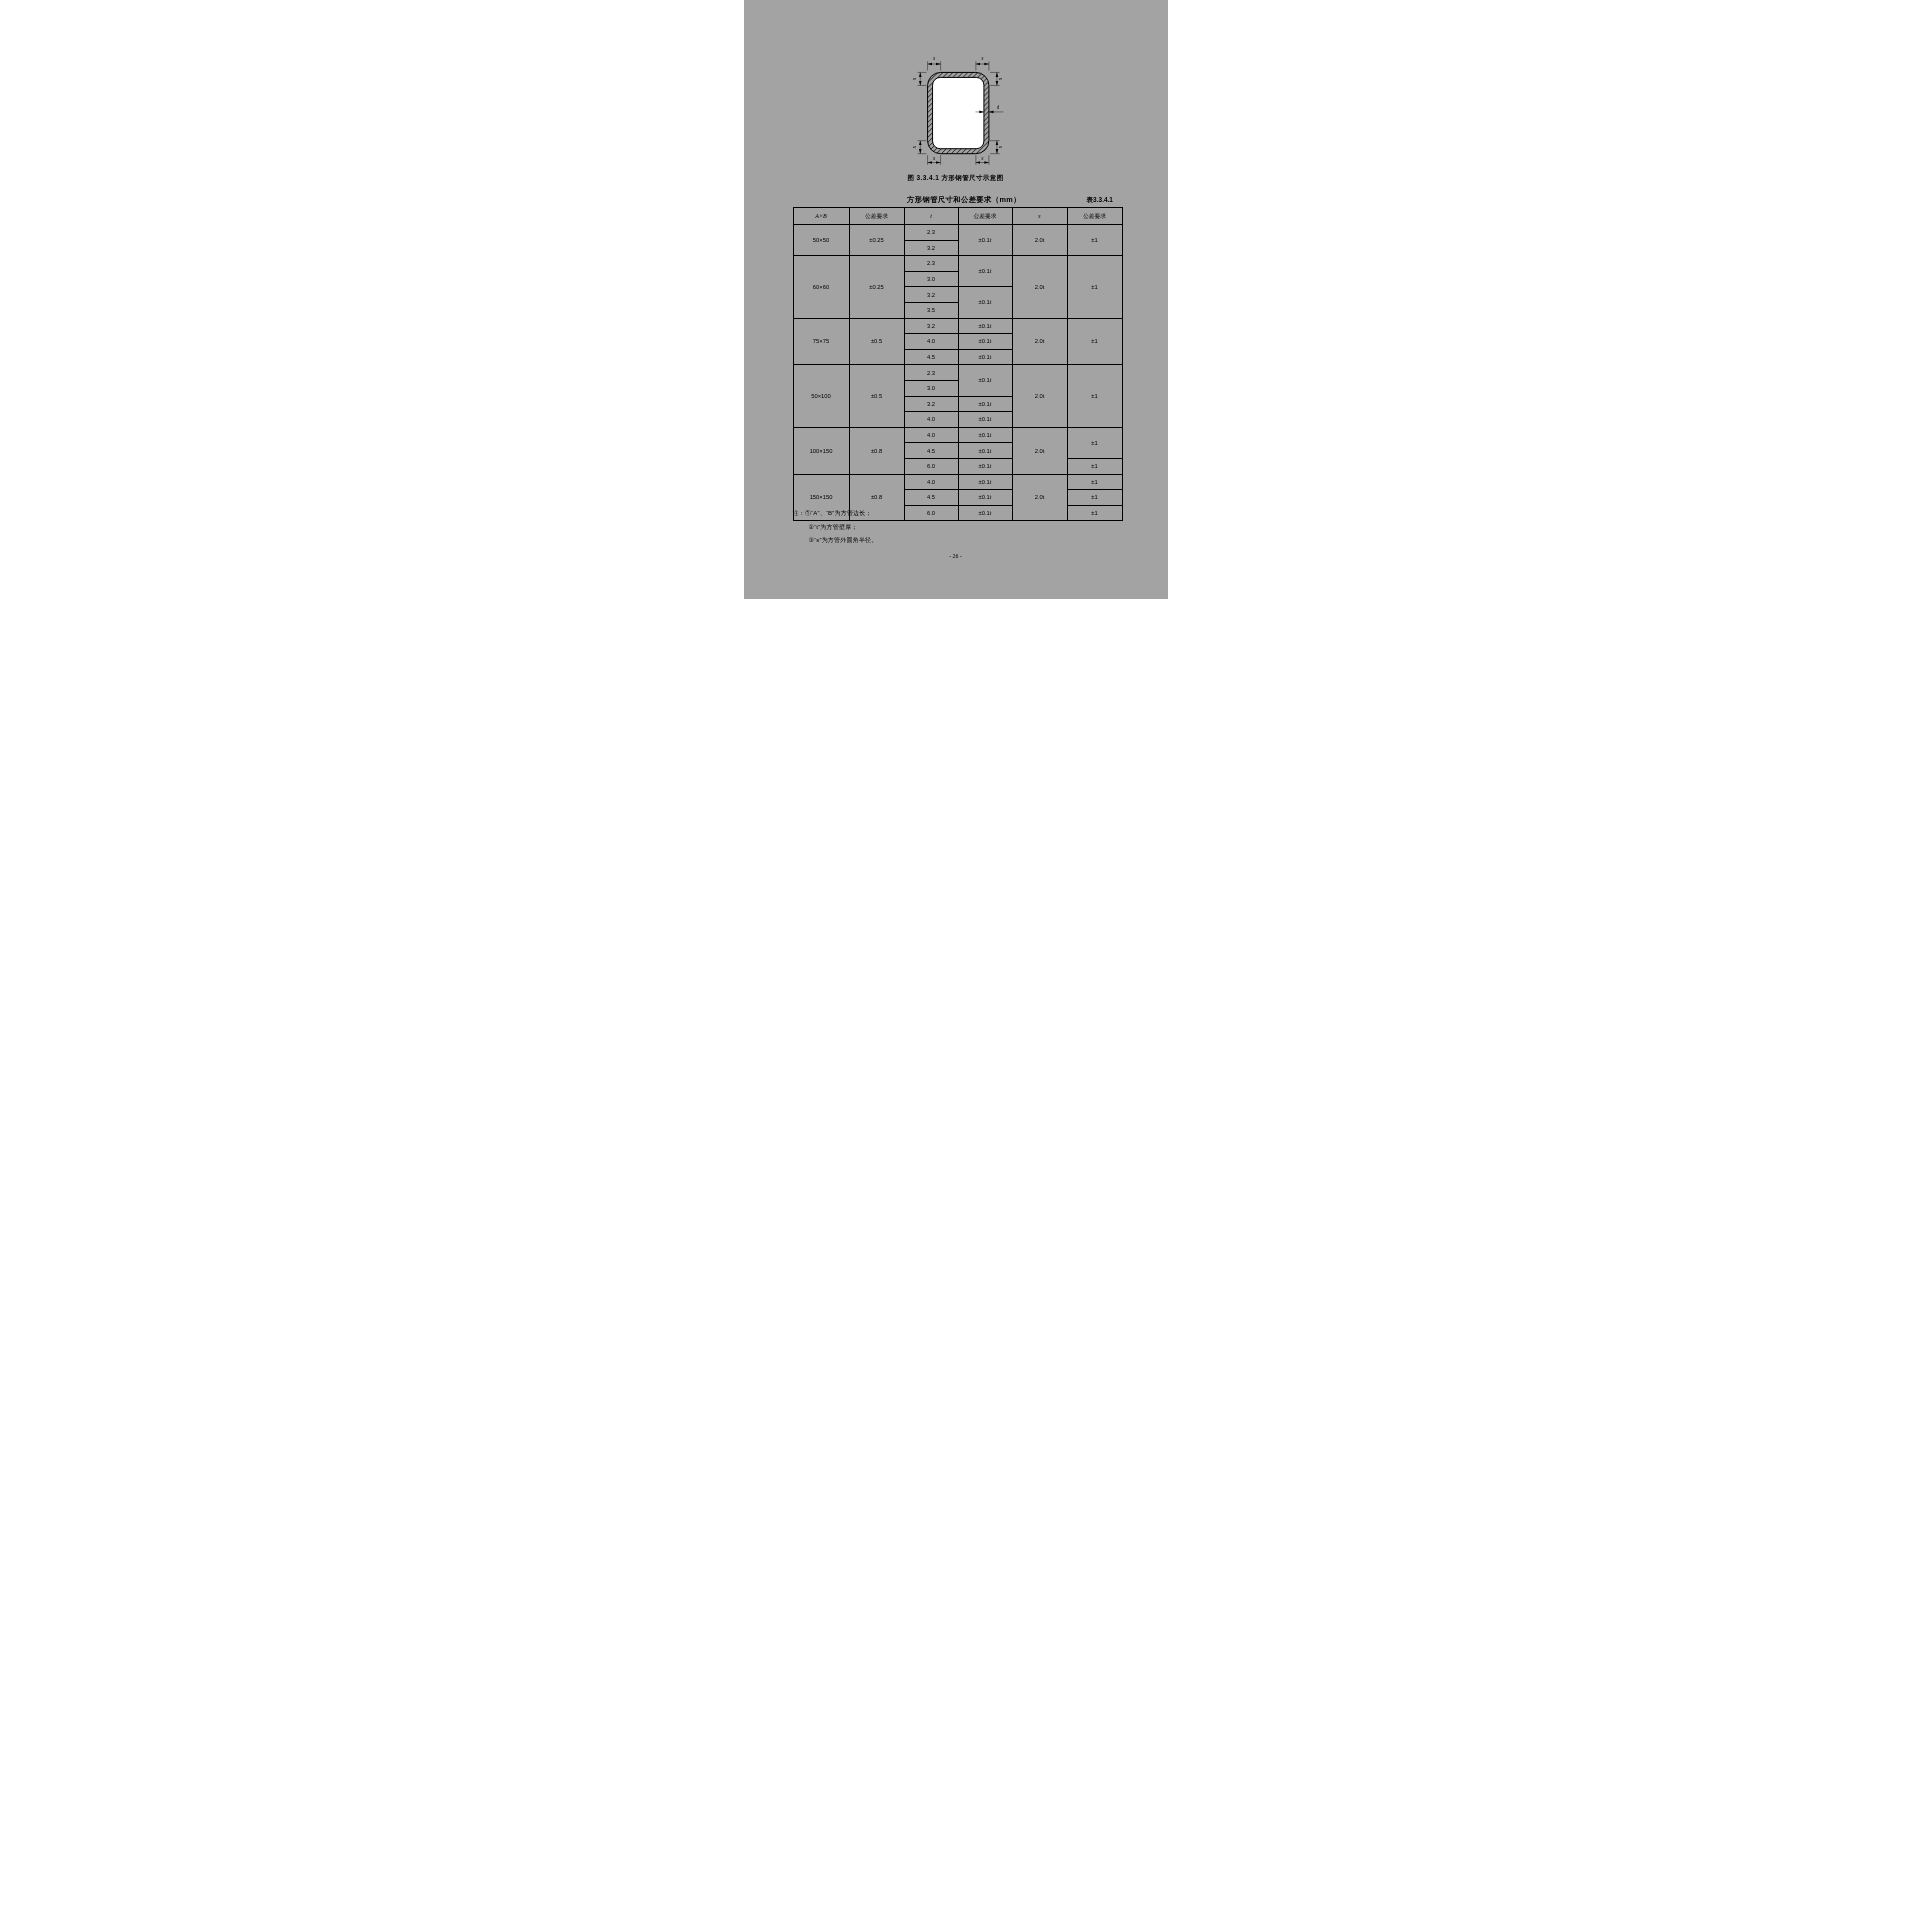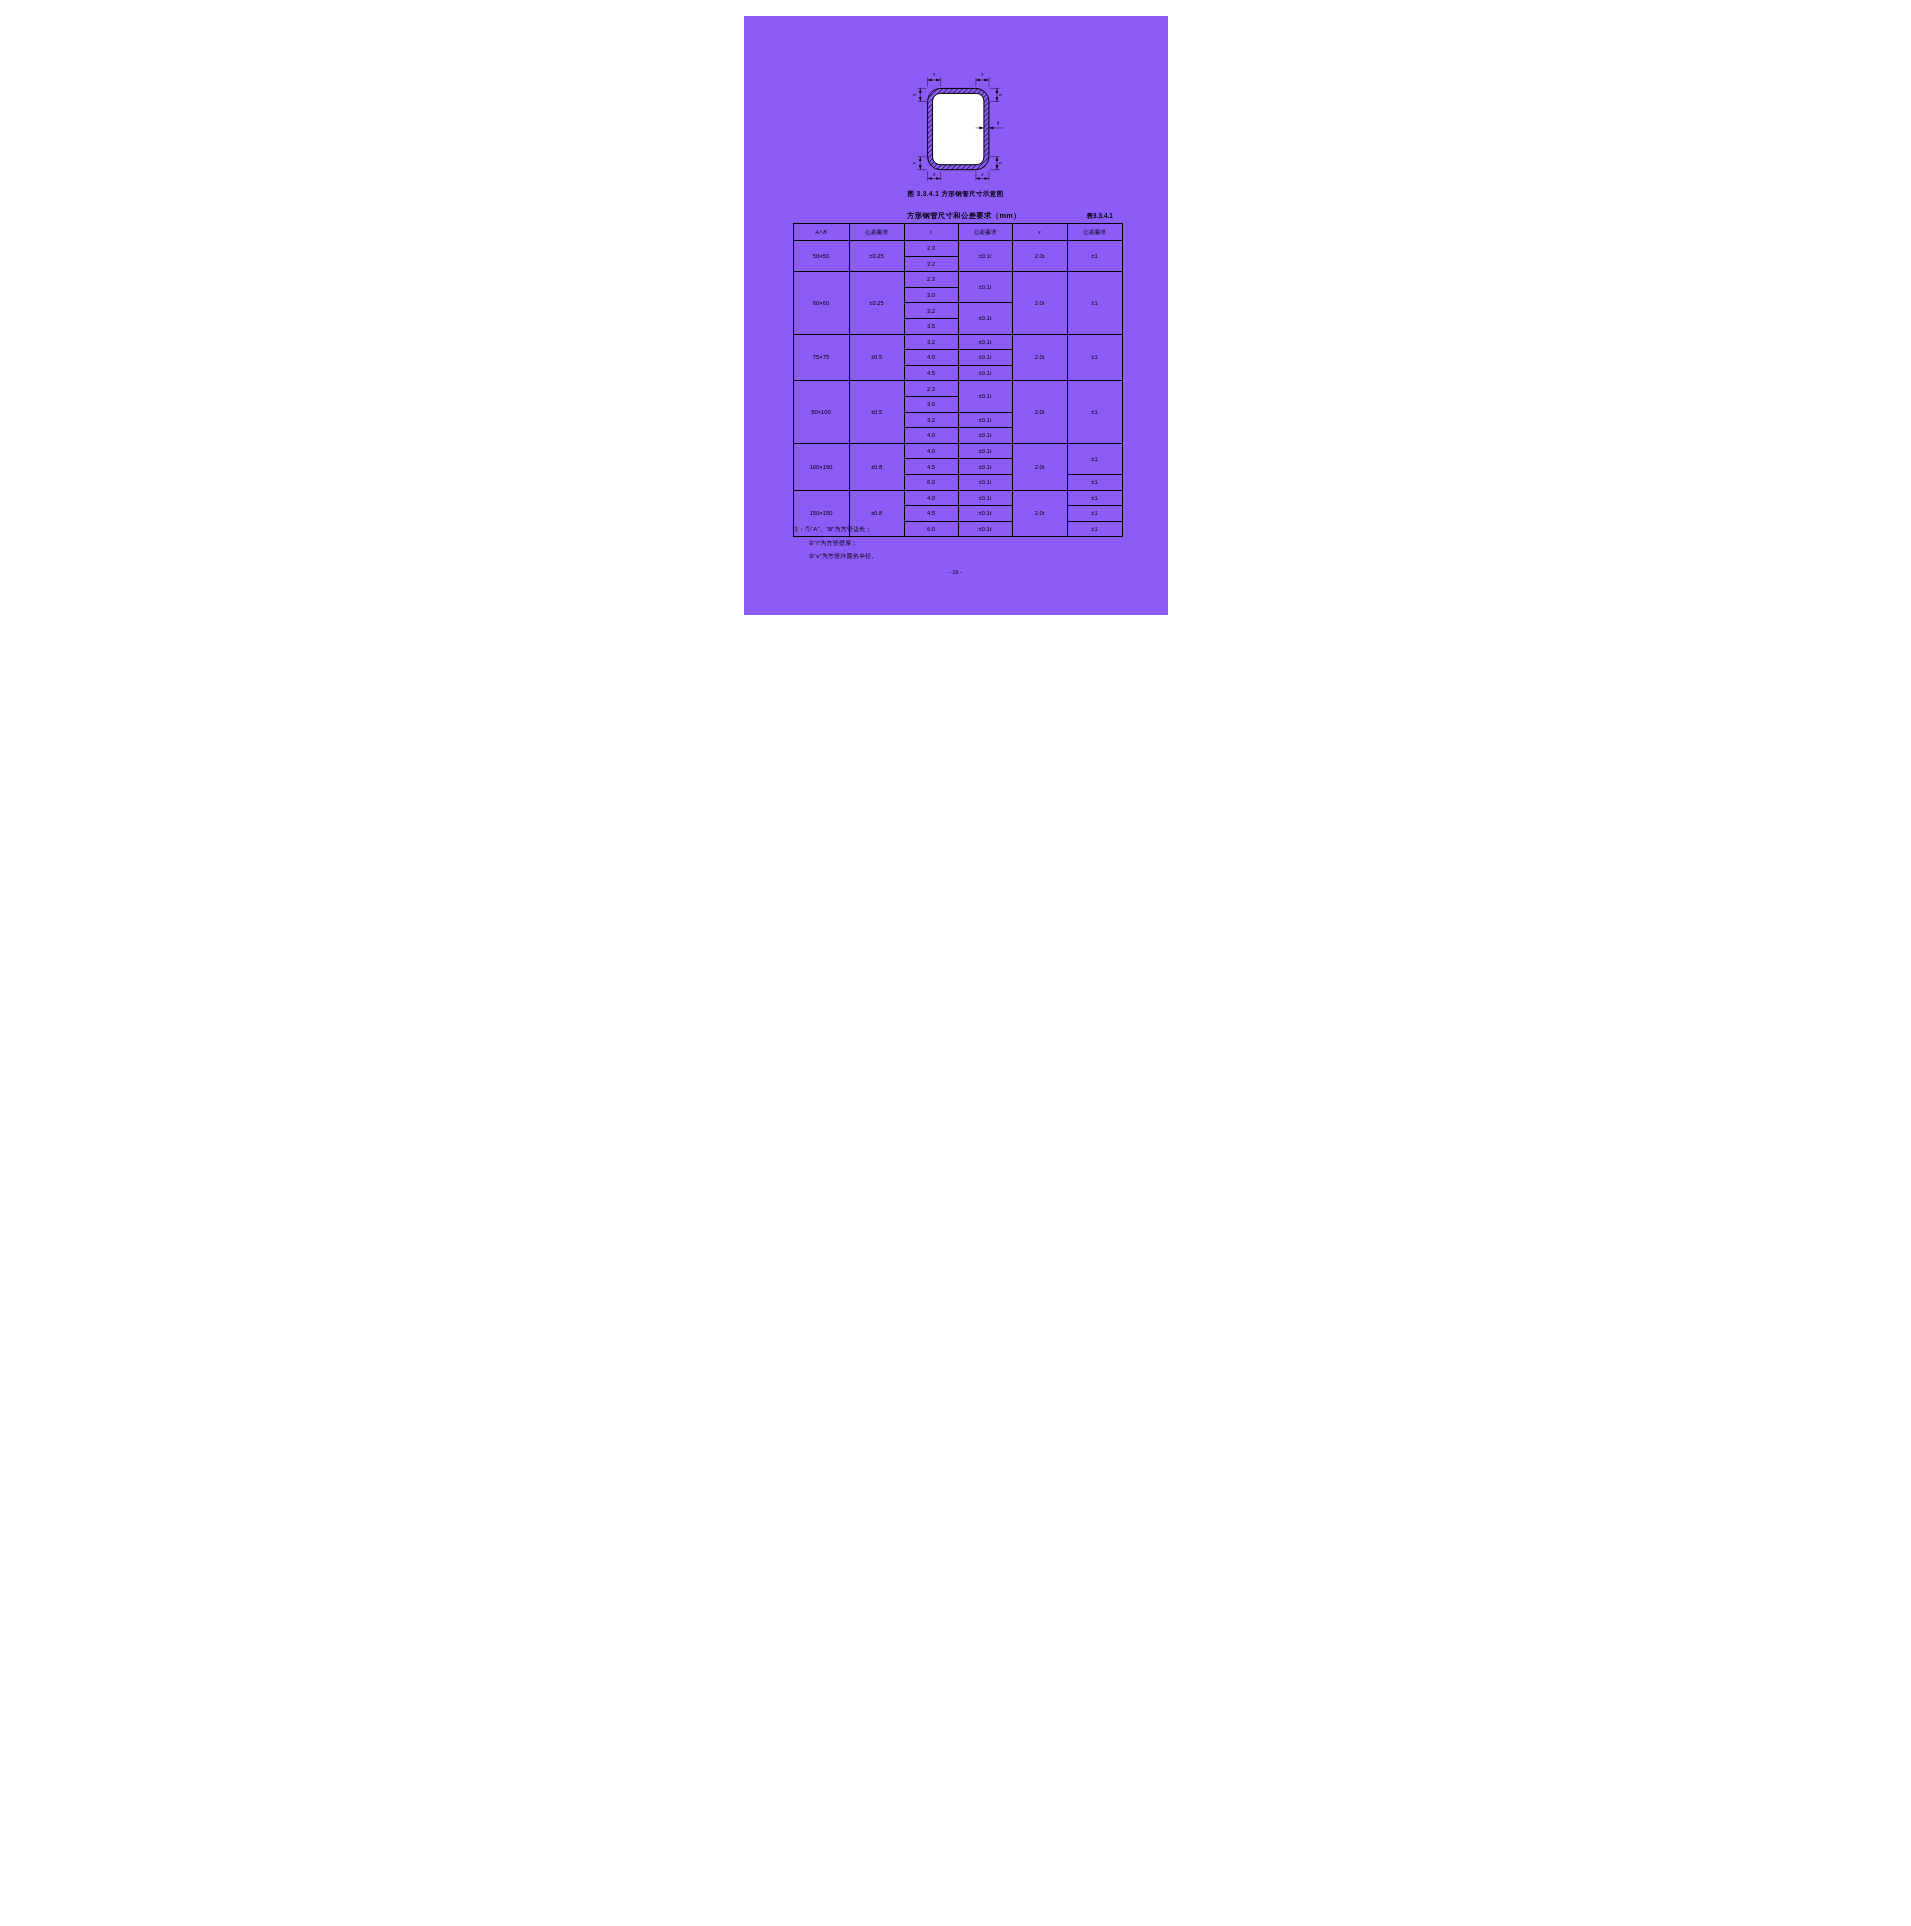--- a/index.html
+++ b/index.html
@@ -1,20 +1,20 @@
 <!DOCTYPE html>
 <html style="font-size:6.2px"><head>
 <meta charset="utf-8">
 <style>
   html,body{margin:0;padding:0;background:#ffffff;}
   .page{
     position:relative;
     width:424px;height:599px;
-    margin:16px auto;
-    background:#8b5cf6;
+    margin:0 auto;
+    background:#a3a3a3;
     font-family:"Liberation Sans",sans-serif;
     color:#000;
     overflow:hidden;
     text-decoration:underline;
   }
   
   .diagram{position:absolute;left:169px;top:52px;width:92px;height:116px;}
   .diagram .tube{stroke:#000;stroke-width:2.6;}
   .diagram .dim{stroke:#000;stroke-width:1.1;fill:none;}
   .diagram text{font-family:"Liberation Serif",serif;font-style:italic;font-size:15px;fill:#000;}

